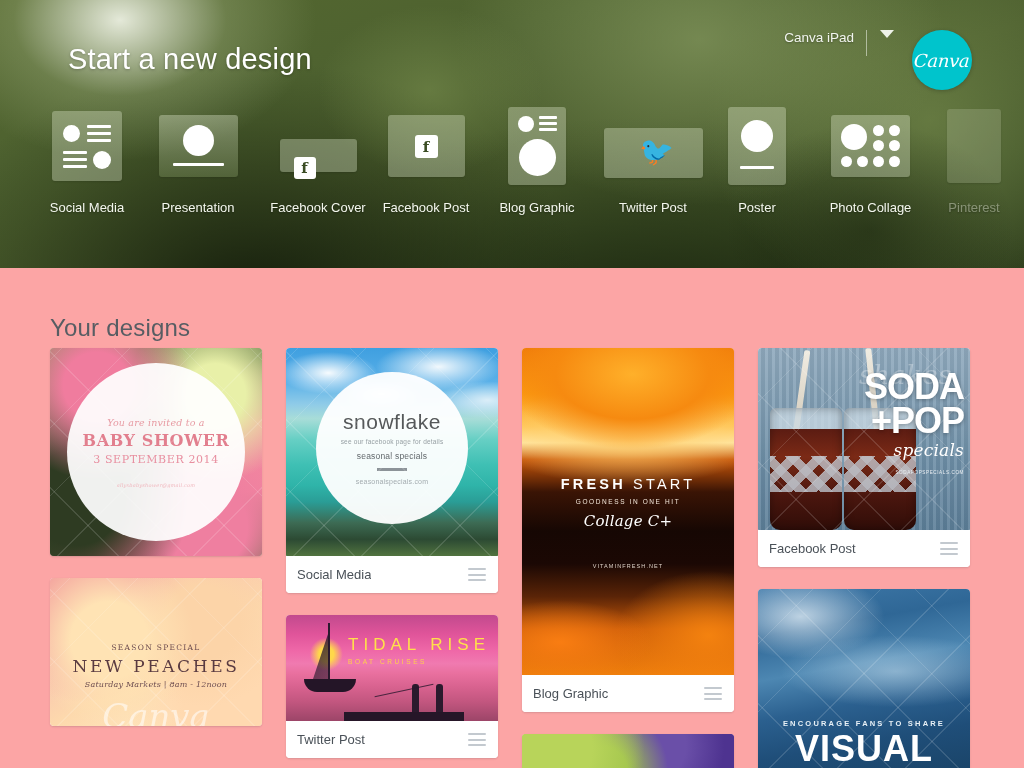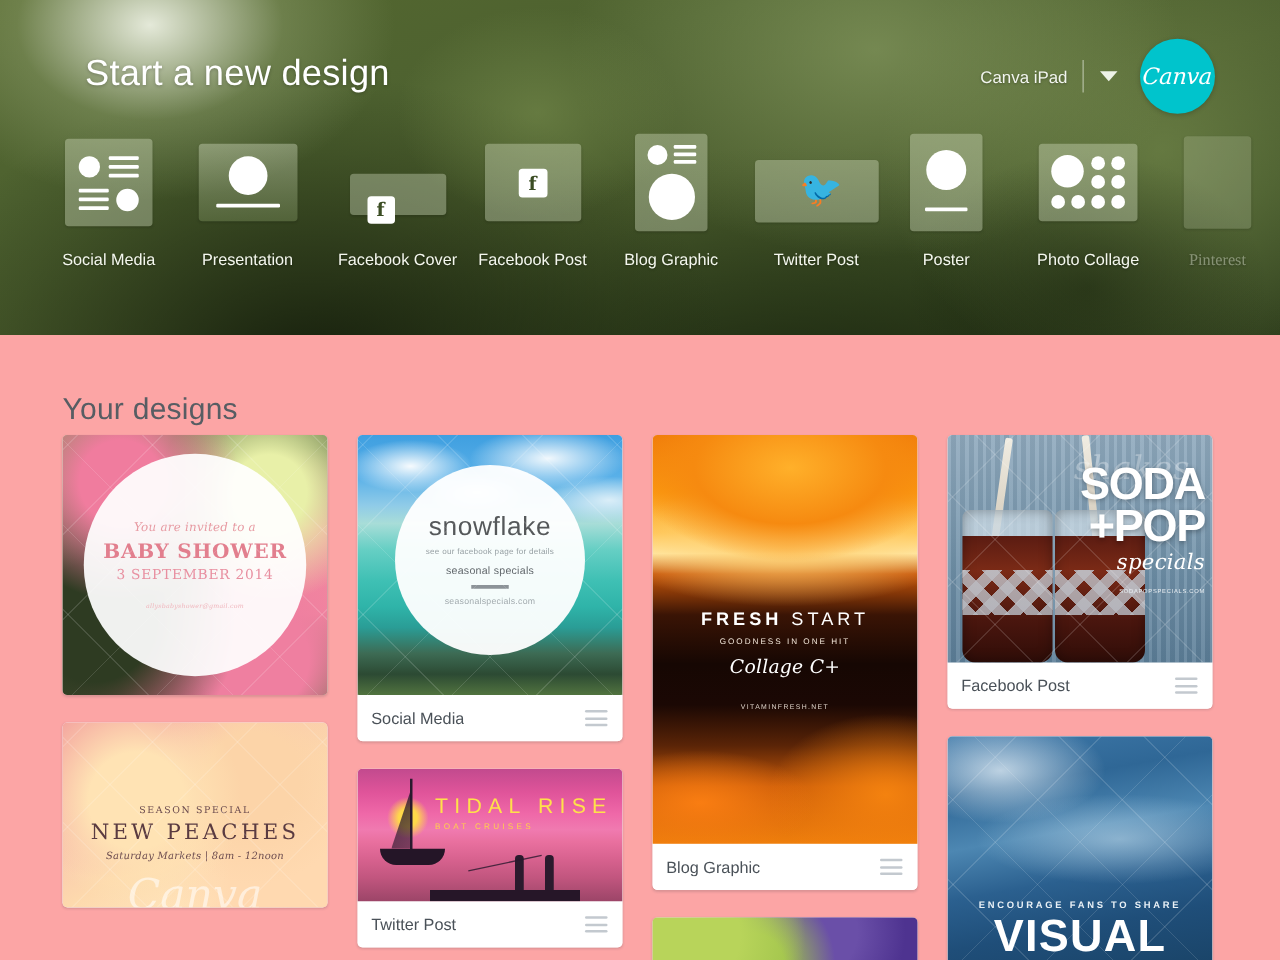--- a/index.html
+++ b/index.html
@@ -47,21 +47,20 @@
     color: #ffffff;
     letter-spacing: 0.2px;
     text-shadow: 0 1px 3px rgba(0,0,0,0.25);
     white-space: nowrap;
   }
 
   .account-area {
     position: absolute;
     right: 52px; top: 30px;
     display: flex;
-    align-items: center;
     height: 62px;
   }
   .account-name {
     font-size: 13.5px;
     color: #f2f5ef;
     margin-right: 12px;
     white-space: nowrap;
     text-shadow: 0 1px 2px rgba(0,0,0,0.3);
   }
   .account-divider {
@@ -320,21 +319,20 @@
         #ef7a09 0%, #fb9a10 14%, #ffc658 24%,
         #ffe9a8 29%, #c7560a 34%,
         #3a1405 44%, #160703 56%,
         #1b0804 66%, #5a2407 76%,
         #c85a09 86%, #ef7f0c 100%);
   }
   .fresh-txt {
     position: absolute;
     left: 0; right: 0; top: 39%;
     text-align: center;
-    margin-top: 12px;
   }
   .fs-l1 {
     font-size: 14.5px; color: #fff; letter-spacing: 3.2px;
     font-weight: 300;
   }
   .fs-l1 b { font-weight: 700; }
   .fs-l2 { font-size: 6.5px; color: #f3e7da; letter-spacing: 1.6px; margin-top: 6px; }
   .fs-l3 {
     font-family: "DejaVu Serif", serif; font-style: italic;
     font-size: 15px; color: #ffffff; margin-top: 7px; letter-spacing: 0.2px;
@@ -614,21 +612,21 @@
             <span class="ic-circle" style="left:58px;top:25px;width:11px;height:11px;"></span>
             <span class="ic-circle" style="left:10px;top:41px;width:11px;height:11px;"></span>
             <span class="ic-circle" style="left:26px;top:41px;width:11px;height:11px;"></span>
             <span class="ic-circle" style="left:42px;top:41px;width:11px;height:11px;"></span>
             <span class="ic-circle" style="left:58px;top:41px;width:11px;height:11px;"></span>
           </div>
         </div>
         <div class="type-label">Photo Collage</div>
       </div>
 
-      <div class="type-item" style="width:74px;font-family:Liberation Serif, serif;">
+      <div class="type-item" style="width:74px;">
         <div class="type-thumb-wrap">
           <div class="type-thumb" style="width:54px;height:74px;background:rgba(232,240,215,0.18);"></div>
         </div>
         <div class="type-label dim">Pinterest</div>
       </div>
 
     </div>
   </div>
 </div>
 

